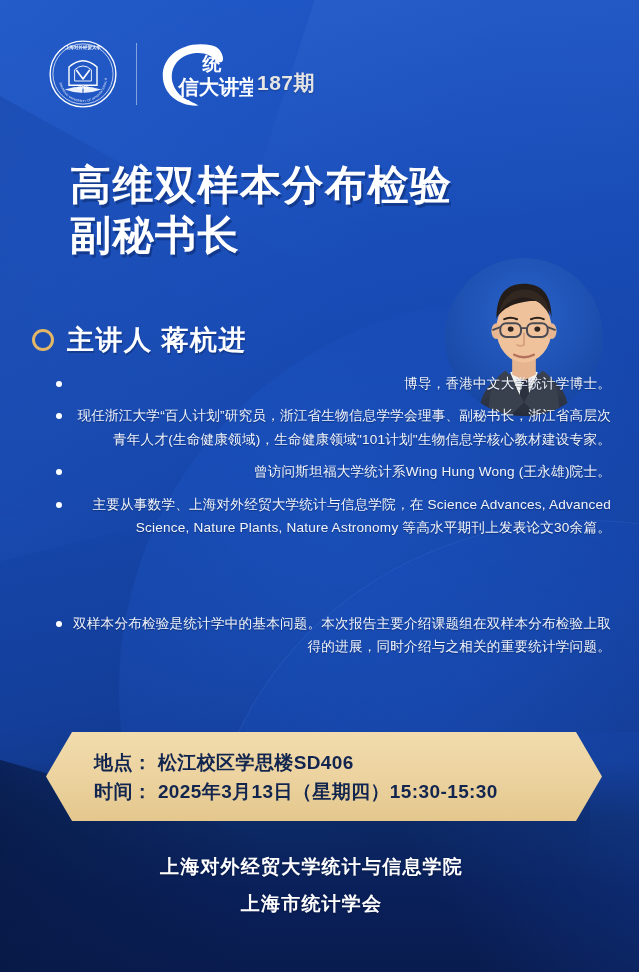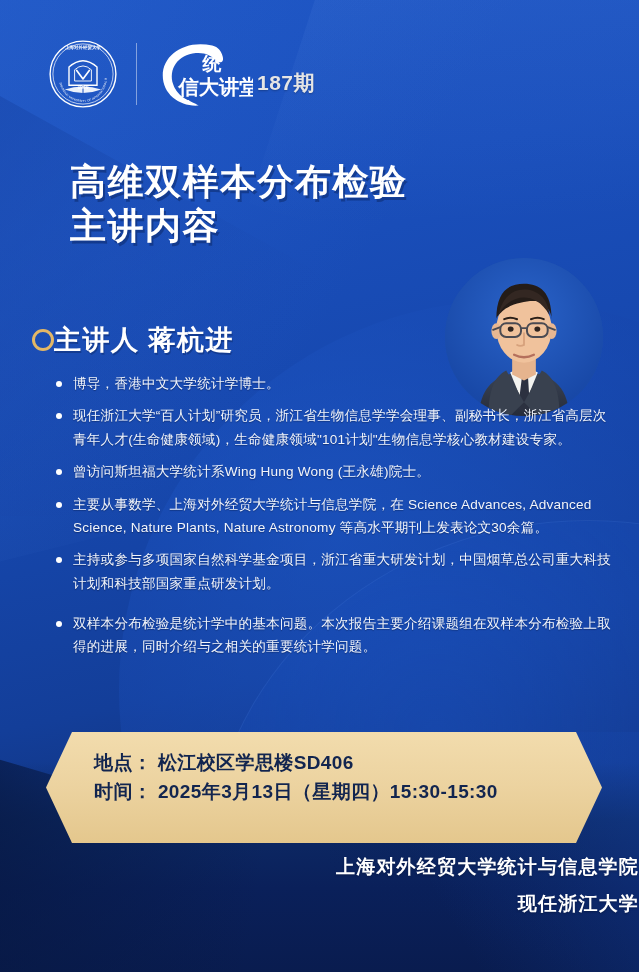--- a/index.html
+++ b/index.html
@@ -117,21 +117,21 @@
   }
 
   
   .title-block {
     position: absolute;
     left: 70px; top: 160px;
     z-index: 6;
   }
   .title-line {
     color: #ffffff;
-    font-size: 36px;
+    font-size: 41px;
     font-weight: 900;
     line-height: 1.22;
     letter-spacing: 1.5px;
     text-shadow: 2px 3px 0 rgba(9,34,92,0.45);
     white-space: nowrap;
   }
 
   
   .portrait {
     position: absolute;
@@ -150,20 +150,21 @@
     left: 32px;
     right: 28px;
     z-index: 6;
   }
   #section-speaker { top: 322px; }
   #section-content { top: 612px; }
 
   .sec-head {
     display: flex;
     align-items: center;
+    gap: 13px;
     margin-bottom: 14px;
   }
   .ring {
     width: 22px; height: 22px;
     border: 3px solid #e3b766;
     border-radius: 50%;
     box-sizing: border-box;
     flex: none;
   }
   .sec-title {
@@ -177,55 +178,56 @@
   .bullets { padding: 0 0 0 24px; }
   .bullet {
     position: relative;
     color: #f2f5fb;
     font-size: 13.6px;
     line-height: 1.72;
     margin-bottom: 9px;
     padding-left: 17px;
     letter-spacing: 0.2px;
     text-shadow: 0 1px 1px rgba(6,22,62,0.45);
+    text-align: right;
   }
   .bullet::before {
     content: "";
     position: absolute;
     left: 0; top: 9px;
     width: 6px; height: 6px;
     border-radius: 50%;
     background: #ffffff;
   }
 
   
   .info-banner {
     position: absolute;
     left: 46px; top: 732px;
     width: 556px;
-    padding: 16px 22px 36px 48px;
+    padding: 16px 22px 14px 48px;
     box-sizing: border-box;
     background: linear-gradient(180deg, #f2dcad 0%, #ecd3a0 48%, #e4c78d 100%);
     clip-path: polygon(0 50%, 26px 0, calc(100% - 26px) 0, 100% 50%, calc(100% - 26px) 100%, 26px 100%);
     z-index: 7;
   }
   .info-line {
     color: #12254f;
     font-size: 19px;
     font-weight: 700;
     line-height: 1.55;
     letter-spacing: 0.4px;
     white-space: nowrap;
   }
 
   
   .footer {
     position: absolute;
-    left: 0; right: 0; top: 848px;
-    text-align: right;
+    left: 0; right: 16px; top: 848px;
+    text-align: center;
     z-index: 6;
   }
   .footer-line {
     color: #ffffff;
     font-size: 19px;
     font-weight: 700;
     line-height: 1.95;
     letter-spacing: 1.2px;
     text-shadow: 0 1px 2px rgba(5,18,52,0.55);
   }
@@ -277,21 +279,21 @@
         <circle cx="44" cy="84" r="1.5" fill="#ffffff"></circle>
         <text x="63" y="42" fill="#ffffff" font-size="25" font-weight="900" font-family="Liberation Sans, sans-serif">统</text>
         <text x="31" y="74" fill="#ffffff" font-size="27" font-weight="900" font-family="Liberation Sans, sans-serif">信大讲堂</text>
       </svg>
       <span class="brand-issue">187期</span>
     </div>
   </div>
 
   <div class="title-block">
     <div class="title-line">高维双样本分布检验</div>
-    <div class="title-line">主讲内容</div>
+    <div class="title-line">副秘书长</div>
   </div>
 
   <div class="portrait">
     <svg viewBox="0 0 160 160" aria-hidden="true">
       <defs>
         <radialGradient id="pbg" cx="50%" cy="35%" r="75%">
           <stop offset="0%" stop-color="#2a63c9"></stop>
           <stop offset="100%" stop-color="#14429f"></stop>
         </radialGradient>
         <linearGradient id="suit" x1="0" y1="0" x2="0" y2="1">
@@ -328,33 +330,32 @@
   <div class="section" id="section-speaker">
     <div class="sec-head">
       <span class="ring"></span>
       <span class="sec-title">主讲人 蒋杭进</span>
     </div>
     <div class="bullets">
       <div class="bullet">博导，香港中文大学统计学博士。</div>
       <div class="bullet">现任浙江大学“百人计划”研究员，浙江省生物信息学学会理事、副秘书长，浙江省高层次青年人才(生命健康领域)，生命健康领域"101计划"生物信息学核心教材建设专家。</div>
       <div class="bullet">曾访问斯坦福大学统计系Wing Hung Wong (王永雄)院士。</div>
       <div class="bullet">主要从事数学、上海对外经贸大学统计与信息学院，在 Science Advances, Advanced Science, Nature Plants, Nature Astronomy 等高水平期刊上发表论文30余篇。</div>
-      <div class="bullet">主持或参与多项国家自然科学基金项目，浙江省重大研发计划，中国烟草总公司重大科技计划和科技部国家重点研发计划。</div>
     </div>
   </div>
 
   <div class="section" id="section-content">
     <div class="bullets">
       <div class="bullet">双样本分布检验是统计学中的基本问题。本次报告主要介绍课题组在双样本分布检验上取得的进展，同时介绍与之相关的重要统计学问题。</div>
     </div>
   </div>
 
   <div class="info-banner">
     <div class="info-line">地点： 松江校区学思楼SD406</div>
     <div class="info-line">时间： 2025年3月13日（星期四）15:30-15:30</div>
   </div>
 
   <div class="footer">
     <div class="footer-line">上海对外经贸大学统计与信息学院</div>
-    <div class="footer-line">现任浙江大学</div>
+    <div class="footer-line">上海市统计学会</div>
   </div>
 
 </div>
 
 </body></html>

